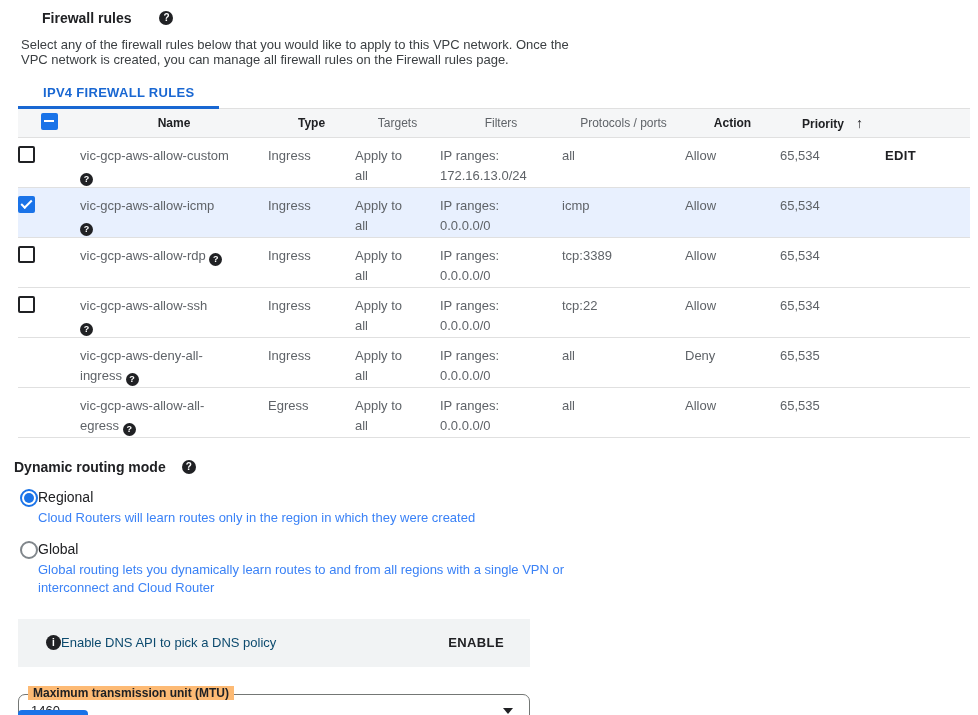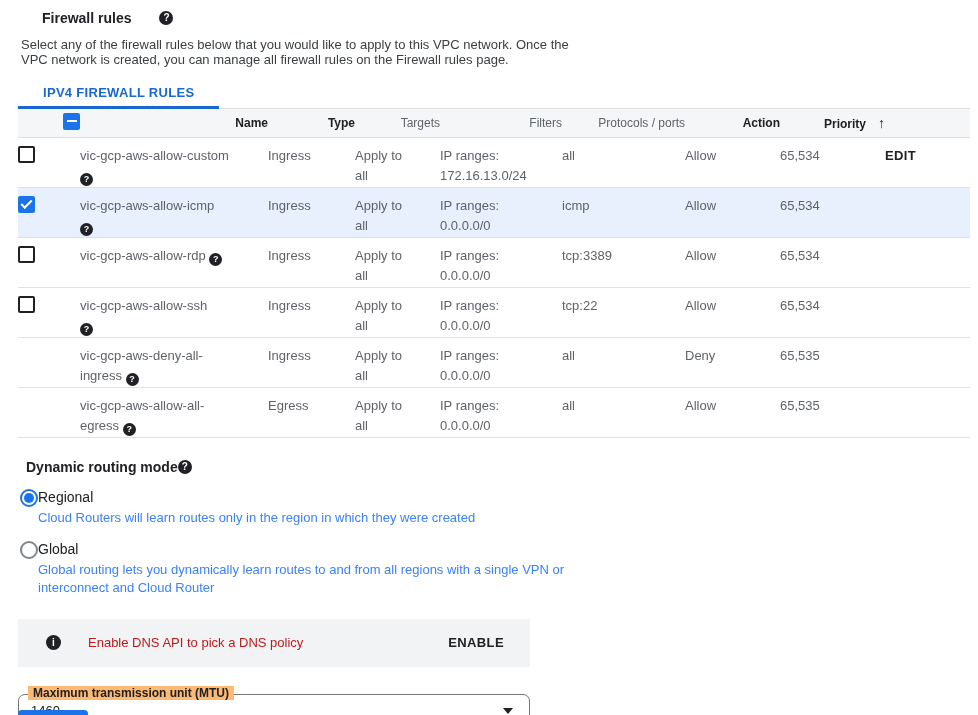--- a/index.html
+++ b/index.html
@@ -68,21 +68,21 @@
   table.fw {
     margin-left: 18px;
     width: 952px;
     border-collapse: collapse;
     table-layout: fixed;
   }
   table.fw th {
     background: #f5f6f7;
     height: 28px;
     font-size: 12px;
-    text-align: right;
+    text-align: center;
     font-weight: normal;
     color: #5f6368;
     border-bottom: 1px solid #e0e0e0;
     padding: 0;
     vertical-align: middle;
   }
   table.fw th.strong { color: #202124; font-weight: bold; }
   table.fw td {
     height: 50px;
     vertical-align: top;
@@ -127,26 +127,26 @@
   .cb.indeterminate::after {
     content: "";
     position: absolute;
     left: 3.5px; top: 7.5px;
     width: 10px; height: 2px;
     background: #fff;
   }
 
   
   .routing-title {
-    margin: 21px 0 0 26px;
+    margin: 21px 0 0 14px;
     font-size: 14px;
     font-weight: bold;
     display: flex;
     align-items: center;
-    gap: 0;
+    gap: 16px;
   }
   .radio-row { margin: 13px 0 0 20px; display: flex; gap: 0; }
   .radio {
     flex: 0 0 auto;
     width: 18px; height: 18px;
     border-radius: 50%;
     position: relative;
     margin-top: 1px;
     cursor: pointer;
   }
@@ -184,21 +184,21 @@
     border-radius: 50%;
     background: #202124;
     color: #fff;
     font-size: 10px;
     font-weight: bold;
     line-height: 15px;
     text-align: center;
     font-style: normal;
     flex: 0 0 auto;
   }
-  .banner-text { margin-left: 27px; font-size: 13px; color: #b91c1c; }
+  .banner-text { font-size: 13px; color: #0c4a6e; }
   .banner-action {
     margin-left: auto;
     font-size: 13px;
     font-weight: bold;
     letter-spacing: 0.4px;
     color: #202124;
     cursor: pointer;
   }
 
   

